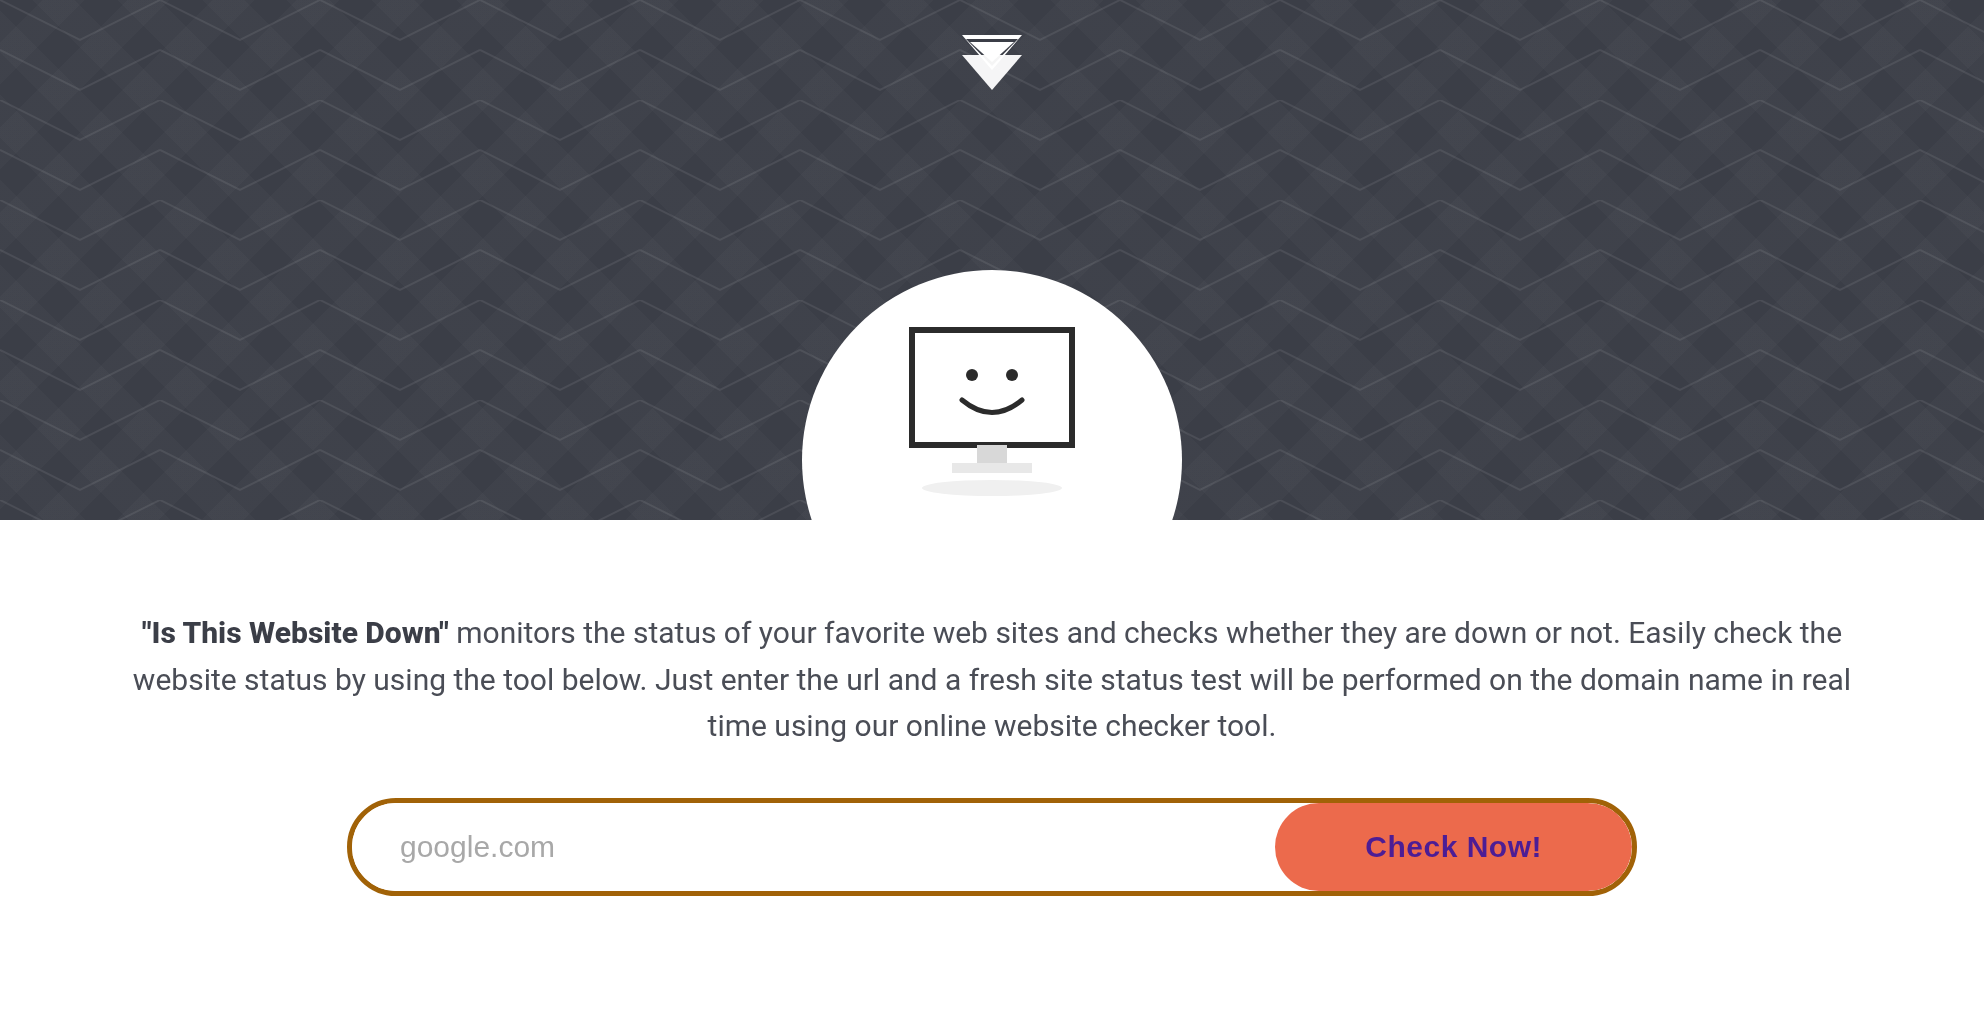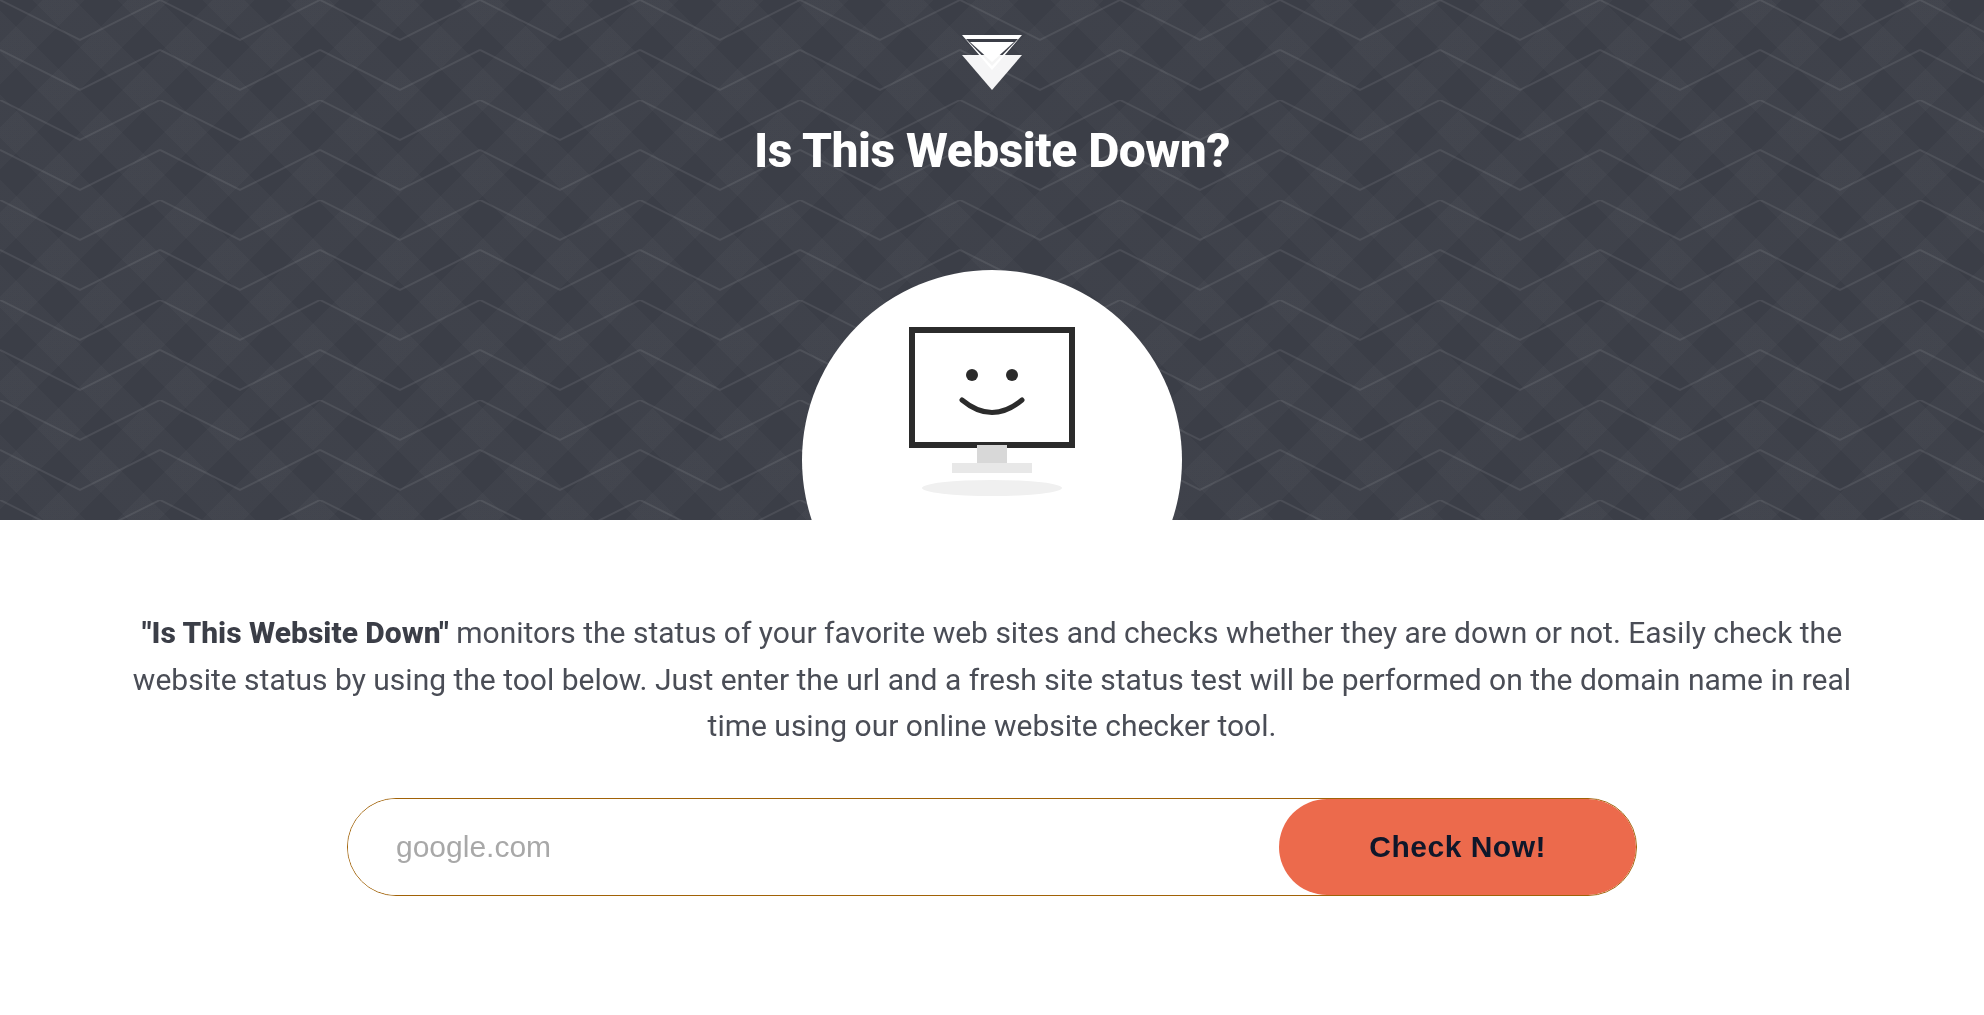--- a/index.html
+++ b/index.html
@@ -96,41 +96,41 @@
     .instruction {
       font-size: 30px;
       color: #4a4d56;
       margin-bottom: 70px;
       font-weight: 400;
     }
     .search-form {
       display: flex;
       max-width: 1290px;
       margin: 0 auto;
-      border: 1px solid #a16207;
+      border: 5px solid #a16207;
       border-radius: 60px;
       overflow: hidden;
       height: 98px;
     }
     .url-input {
       flex: 1;
       border: none;
       outline: none;
       padding: 0 48px;
       font-size: 30px;
       color: #333;
       background: #ffffff;
     }
     .url-input::placeholder {
       color: #a8a8a8;
     }
     .check-button {
       border: none;
       background: #ec6a4c;
-      color: #0f172a;
+      color: #4c1d95;
       font-size: 30px;
       font-weight: 800;
       padding: 0 90px;
       cursor: pointer;
       border-radius: 60px;
       letter-spacing: 0.5px;
     }
   </style>
 </head>
 <body>
@@ -148,21 +148,20 @@
 
   <div class="logo-icon">
     <svg width="80" height="70" viewBox="0 0 80 70">
       <polygon points="10,5 70,5 40,40" fill="#ffffff"></polygon>
       <polygon points="14,9 66,9 40,36" fill="#3b3e47"></polygon>
       <polygon points="18,12 62,12 40,32" fill="#ffffff"></polygon>
       <polygon points="10,25 70,25 40,60" fill="#ffffff" opacity="0.95"></polygon>
     </svg>
   </div>
 
-  <h1 class="page-title">Is This Website Down?</h1>
 
   <div class="monitor-circle-wrap">
     <div class="monitor-circle">
       <svg width="200" height="180" viewBox="0 0 200 180">
         <rect x="20" y="10" width="160" height="115" fill="#ffffff" stroke="#2b2b2b" stroke-width="6"></rect>
         <rect x="26" y="16" width="148" height="103" fill="#ffffff"></rect>
         <circle cx="80" cy="55" r="6" fill="#2b2b2b"></circle>
         <circle cx="120" cy="55" r="6" fill="#2b2b2b"></circle>
         <path d="M 70 80 Q 100 105 130 80" stroke="#2b2b2b" stroke-width="5" fill="none" stroke-linecap="round"></path>
         <rect x="85" y="125" width="30" height="18" fill="#d8d8d8"></rect>

